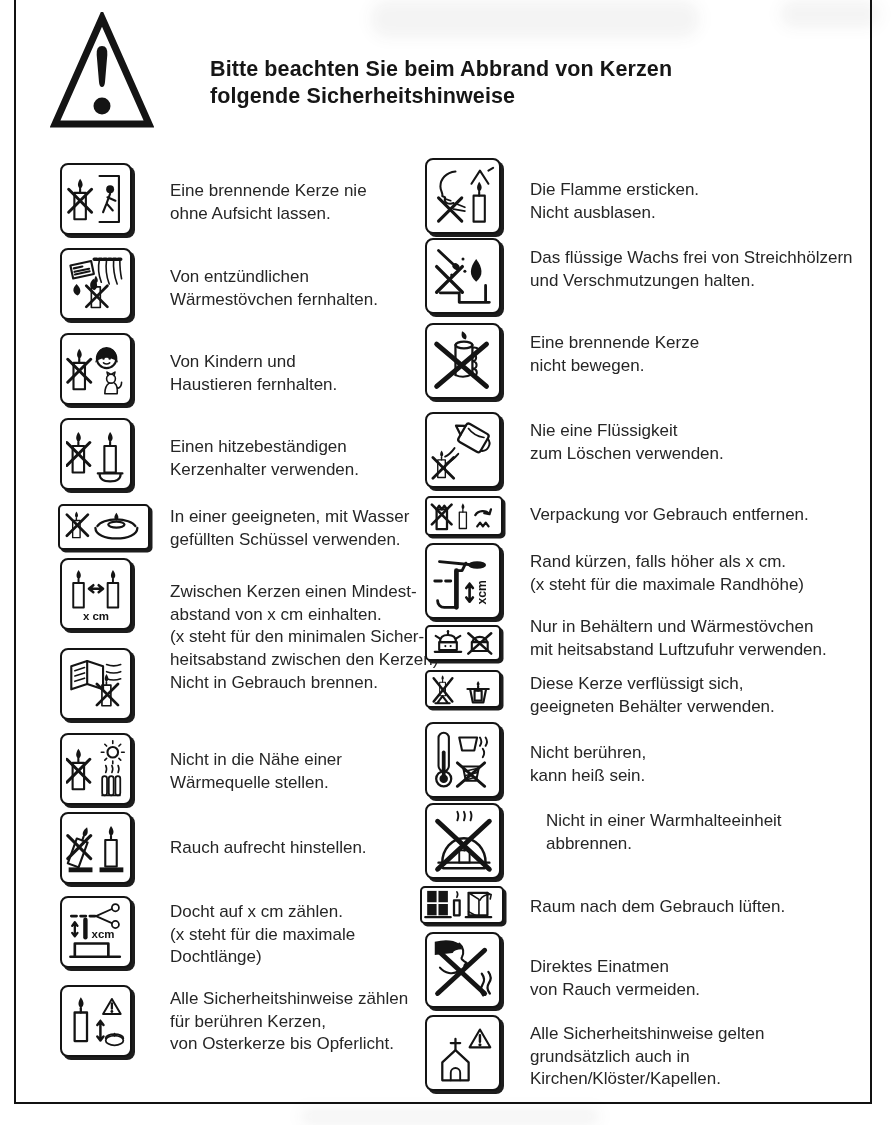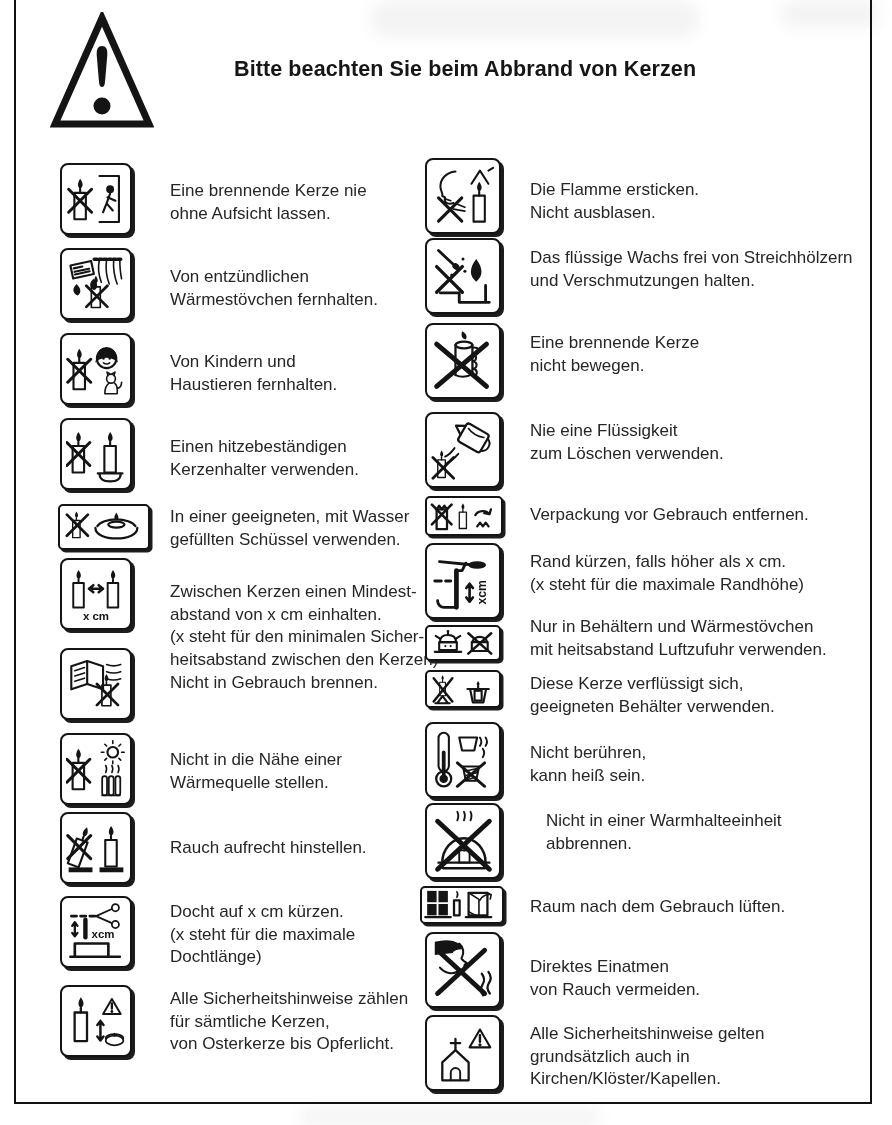--- a/index.html
+++ b/index.html
@@ -7,21 +7,21 @@
     width:892px;height:1125px;position:relative;background:#fff;
     font-family:"Liberation Sans",sans-serif;color:#232323;overflow:hidden;
   }
   .page-border{
     position:absolute;left:14px;top:-8px;width:858px;height:1112px;
     border:2px solid #111;box-sizing:border-box;pointer-events:none;
   }
   .smudge{position:absolute;background:rgba(40,40,40,.05);filter:blur(7px);border-radius:18px;}
   .title{
     position:absolute;left:210px;top:56px;font-weight:bold;font-size:21.5px;
-    line-height:27px;color:#161616;letter-spacing:.1px;margin-left:24px;
+    line-height:27px;color:#161616;letter-spacing:.1px;
   }
   .hdr-tri{position:absolute;left:50px;top:12px;}
   .icon-box{
     position:absolute;background:#fff;border:2.5px solid #141414;border-radius:8px;
     box-shadow:3px 3px 0 #1d1d1d;box-sizing:border-box;
     display:flex;align-items:center;justify-content:center;
   }
   .icon-box.wide{border-radius:5px;border-width:2px;box-shadow:2.5px 2.5px 0 #1d1d1d;}
   .caption{
     position:absolute;font-size:17px;line-height:22.5px;white-space:pre-line;
@@ -54,20 +54,21 @@
 
 <svg class="hdr-tri" width="104" height="118" viewBox="0 0 104 118">
   <g class="st">
     <path d="M52 6 L99 112 L5 112 Z" stroke-width="7" stroke-linejoin="miter"></path>
     <path d="M52 34 q6 0 5.3 9 l-2.3 27 q-.4 5 -3 5 t-3 -5 l-2.3 -27 q-.7 -9 5.3 -9 Z" fill="#141414" stroke="none"></path>
     <circle cx="52" cy="94" r="8.5" fill="#141414" stroke="none"></circle>
   </g>
 </svg>
 <div class="title">
   <div>Bitte beachten Sie beim Abbrand von Kerzen</div>
+  <div>folgende Sicherheitshinweise</div>
 </div>
 
 <div class="icon-box" style="left:60px;top:163px;width:72px;height:72px">
   <svg width="60" height="60" viewBox="0 0 68 68">
       <g class="st">
     <use href="#cndl" transform="translate(6,10)"></use>
     <use href="#crx" transform="translate(3,23)"></use>
     <path d="M38 8 h22 v52 h-22"></path>
     <circle cx="50" cy="23" r="4.5" fill="#141414" stroke="none"></circle>
     <path d="M50 28 l-4 11 l-4 10 M46 39 l7 8 M47 32 l9 4"></path>
@@ -223,42 +224,42 @@
           <circle cx="56" cy="6.5" r="4"></circle>
           <circle cx="56" cy="25.5" r="4"></circle>
         </g>
     <line x1="22" y1="20" x2="22" y2="40" stroke-width="5"></line>
     <path d="M10 23 v16 M10 23 l-3 4 M10 23 l3 4 M10 39 l-3 -4 M10 39 l3 -4" stroke-width="2.6"></path>
     <text x="42" y="41" text-anchor="middle">xcm</text>
     <path d="M5 62 h56 M10 62 v-15 h38 v15" stroke-width="3"></path>
   </g>
     </svg>
 </div>
-<div class="caption" style="left:170px;top:901px;width:340px">Docht auf x cm kürzen.
+<div class="caption" style="left:170px;top:901px;width:340px">Docht auf x cm zählen.
 (x steht für die maximale
 Dochtlänge)</div>
 
 <div class="icon-box" style="left:60px;top:985px;width:72px;height:72px">
   <svg width="60" height="60" viewBox="0 0 68 68">
       <g class="st">
     <use href="#cndl" transform="translate(6,6) scale(1.08)"></use>
     <path d="M42 26 l10 -17 l10 17 z" stroke-width="2.2"></path>
     <line x1="52" y1="14" x2="52" y2="20" stroke-width="2.6"></line>
     <circle cx="52" cy="23.2" r="1.6" fill="#141414" stroke="none"></circle>
     <path d="M39 34 v22 M39 34 l-3.5 4.5 M39 34 l3.5 4.5 M39 56 l-3.5 -4.5 M39 56 l3.5 -4.5" stroke-width="2.8"></path>
     <g stroke-width="2">
           <ellipse cx="55" cy="56" rx="10" ry="5.5"></ellipse>
           <path d="M45 53.5 a10 4.5 0 0 1 20 0"></path>
           <path d="M55 47 c1.8 2 2 3.6 0 5 c-2 -1.4 -1.8 -3 0 -5 Z" fill="#141414" stroke="none"></path>
         </g>
   </g>
     </svg>
 </div>
 <div class="caption" style="left:170px;top:988px;width:340px">Alle Sicherheitshinweise zählen
-für sämtliche Kerzen,
+für berühren Kerzen,
 von Osterkerze bis Opferlicht.</div>
 
 <div class="icon-box" style="left:425px;top:158px;width:76px;height:76px">
   <svg width="64" height="64" viewBox="0 0 68 68">
       <g class="st">
     <path d="M26 8 c-10 1 -16 8 -16 16 c0 5 3 7 2 10 l3 1.5 c-1 3 0 5 2 6 c2.5 1.2 5 .8 7 0" stroke-width="2.2"></path>
     <path d="M15 37 l6 2" stroke-width="1.8"></path>
     <path d="M26 42 l10 4 M24 48 l12 2" stroke-width="1.8"></path>
     <use href="#crx" transform="translate(8,36) scale(0.95)"></use>
     <path d="M43 21 l9 -14 l9 14" stroke-width="2.2"></path>

